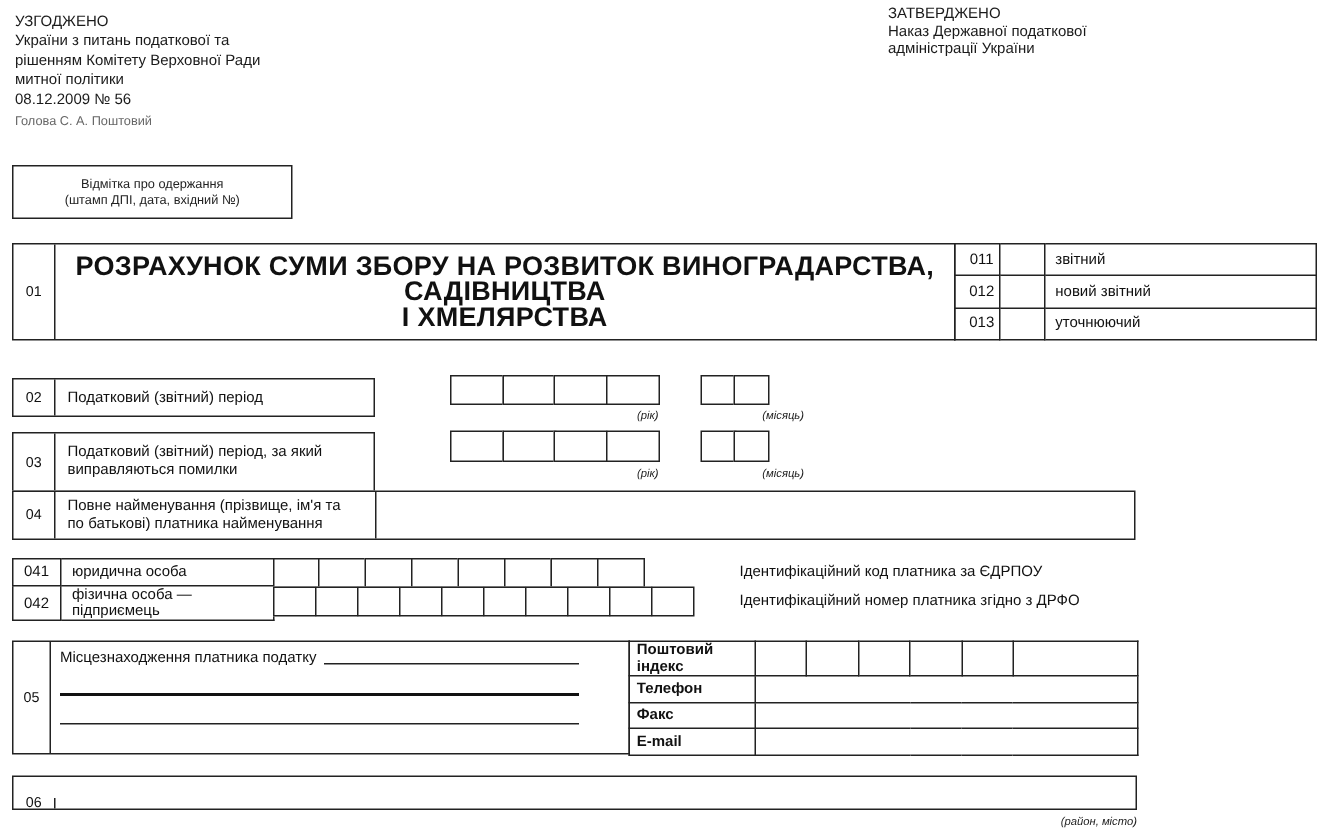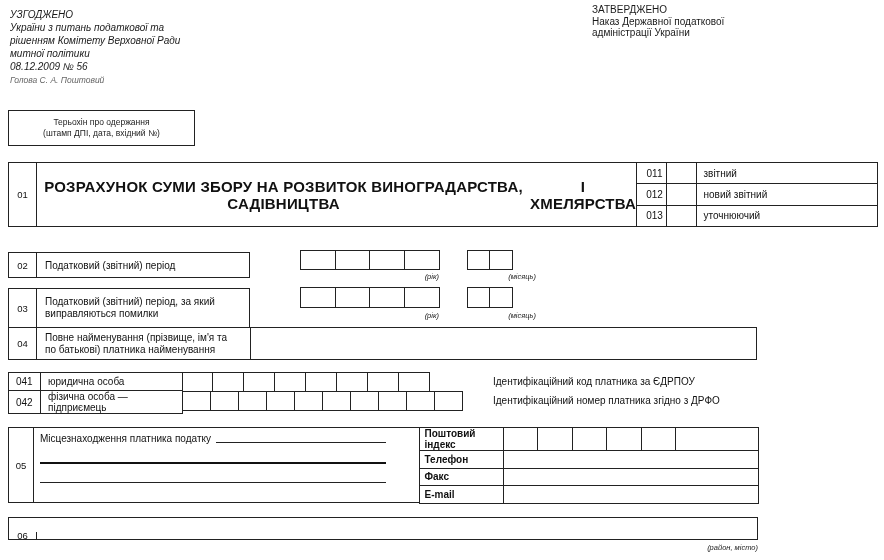--- a/index.html
+++ b/index.html
@@ -19,22 +19,22 @@
              line-height:11px; padding-top:6px; color:#222; }
 
   
   .rowbox { border:1.5px solid #222; display:flex; align-items:stretch; background:#fff; }
   .numcell { border-right:1.5px solid #222; display:flex; align-items:center;
              justify-content:center; font-size:9.5px; flex:0 0 auto; }
   .lbl { font-size:10px; display:flex; align-items:center; padding-left:8px; }
   .lbl2 { font-size:10px; line-height:12px; display:flex; align-items:center; padding-left:8px; }
 
   
-  .titlecell { flex:1; display:flex; flex-direction:row; align-items:center;
-               justify-content:center; font-weight:bold; font-size:15px;
+  .titlecell { flex:1; display:flex; flex-direction:column; align-items:center;
+               justify-content:center; font-weight:bold; font-size:18px;
                line-height:17px; text-align:center; letter-spacing:.2px; }
 
   
   table.types { border-collapse:collapse; width:242px; height:65px; table-layout:fixed; }
   table.types td { border:1.5px solid #222; font-size:10px; padding-left:7px; height:21px; }
   td.tc { width:30px; text-align:center; padding-left:0; }
   td.tm { width:30px; }
 
   
   .grid { display:flex; }
@@ -60,37 +60,37 @@
   table.postal td { border:1.5px solid #222; font-size:10px; height:17.5px; padding-left:5px; }
   td.plabel { width:84.5px; }
   td.pcell { width:34.4px; padding-left:0; }
   td.pfill { width:83px; border:none; }
 
   .empty-field { flex:1; }
 </style>
 </head>
 <body>
 
-<div class="abs hdr" style="left:10px; top:8px; width:270px;font-style:italic;">
+<div class="abs hdr" style="left:10px; top:8px; width:270px;">
   <div>УЗГОДЖЕНО</div>
   <div>України з питань податкової та</div>
   <div>рішенням Комітету Верховної Ради</div>
   <div>митної політики</div>
   <div>08.12.2009 № 56</div>
   <div class="sig">Голова С. А. Поштовий</div>
 </div>
 
 <div class="abs hdr-r" style="left:592px; top:4px; width:290px;">
   <div>ЗАТВЕРДЖЕНО</div>
   <div>Наказ Державної податкової</div>
   <div>адміністрації України</div>
 </div>
 
 <div class="abs receipt">
-  <div>Терьохін про одержання</div>
+  <div>Відмітка про одержання</div>
   <div>(штамп ДПІ, дата, вхідний №)</div>
 </div>
 
 <div class="abs rowbox" style="left:8px; top:162px; width:629px; height:65px;">
   <div class="numcell" style="width:28px;">01</div>
   <div class="titlecell">
     <span>РОЗРАХУНОК СУМИ ЗБОРУ НА РОЗВИТОК ВИНОГРАДАРСТВА, САДІВНИЦТВА</span>
     <span>І ХМЕЛЯРСТВА</span>
   </div>
 </div>

